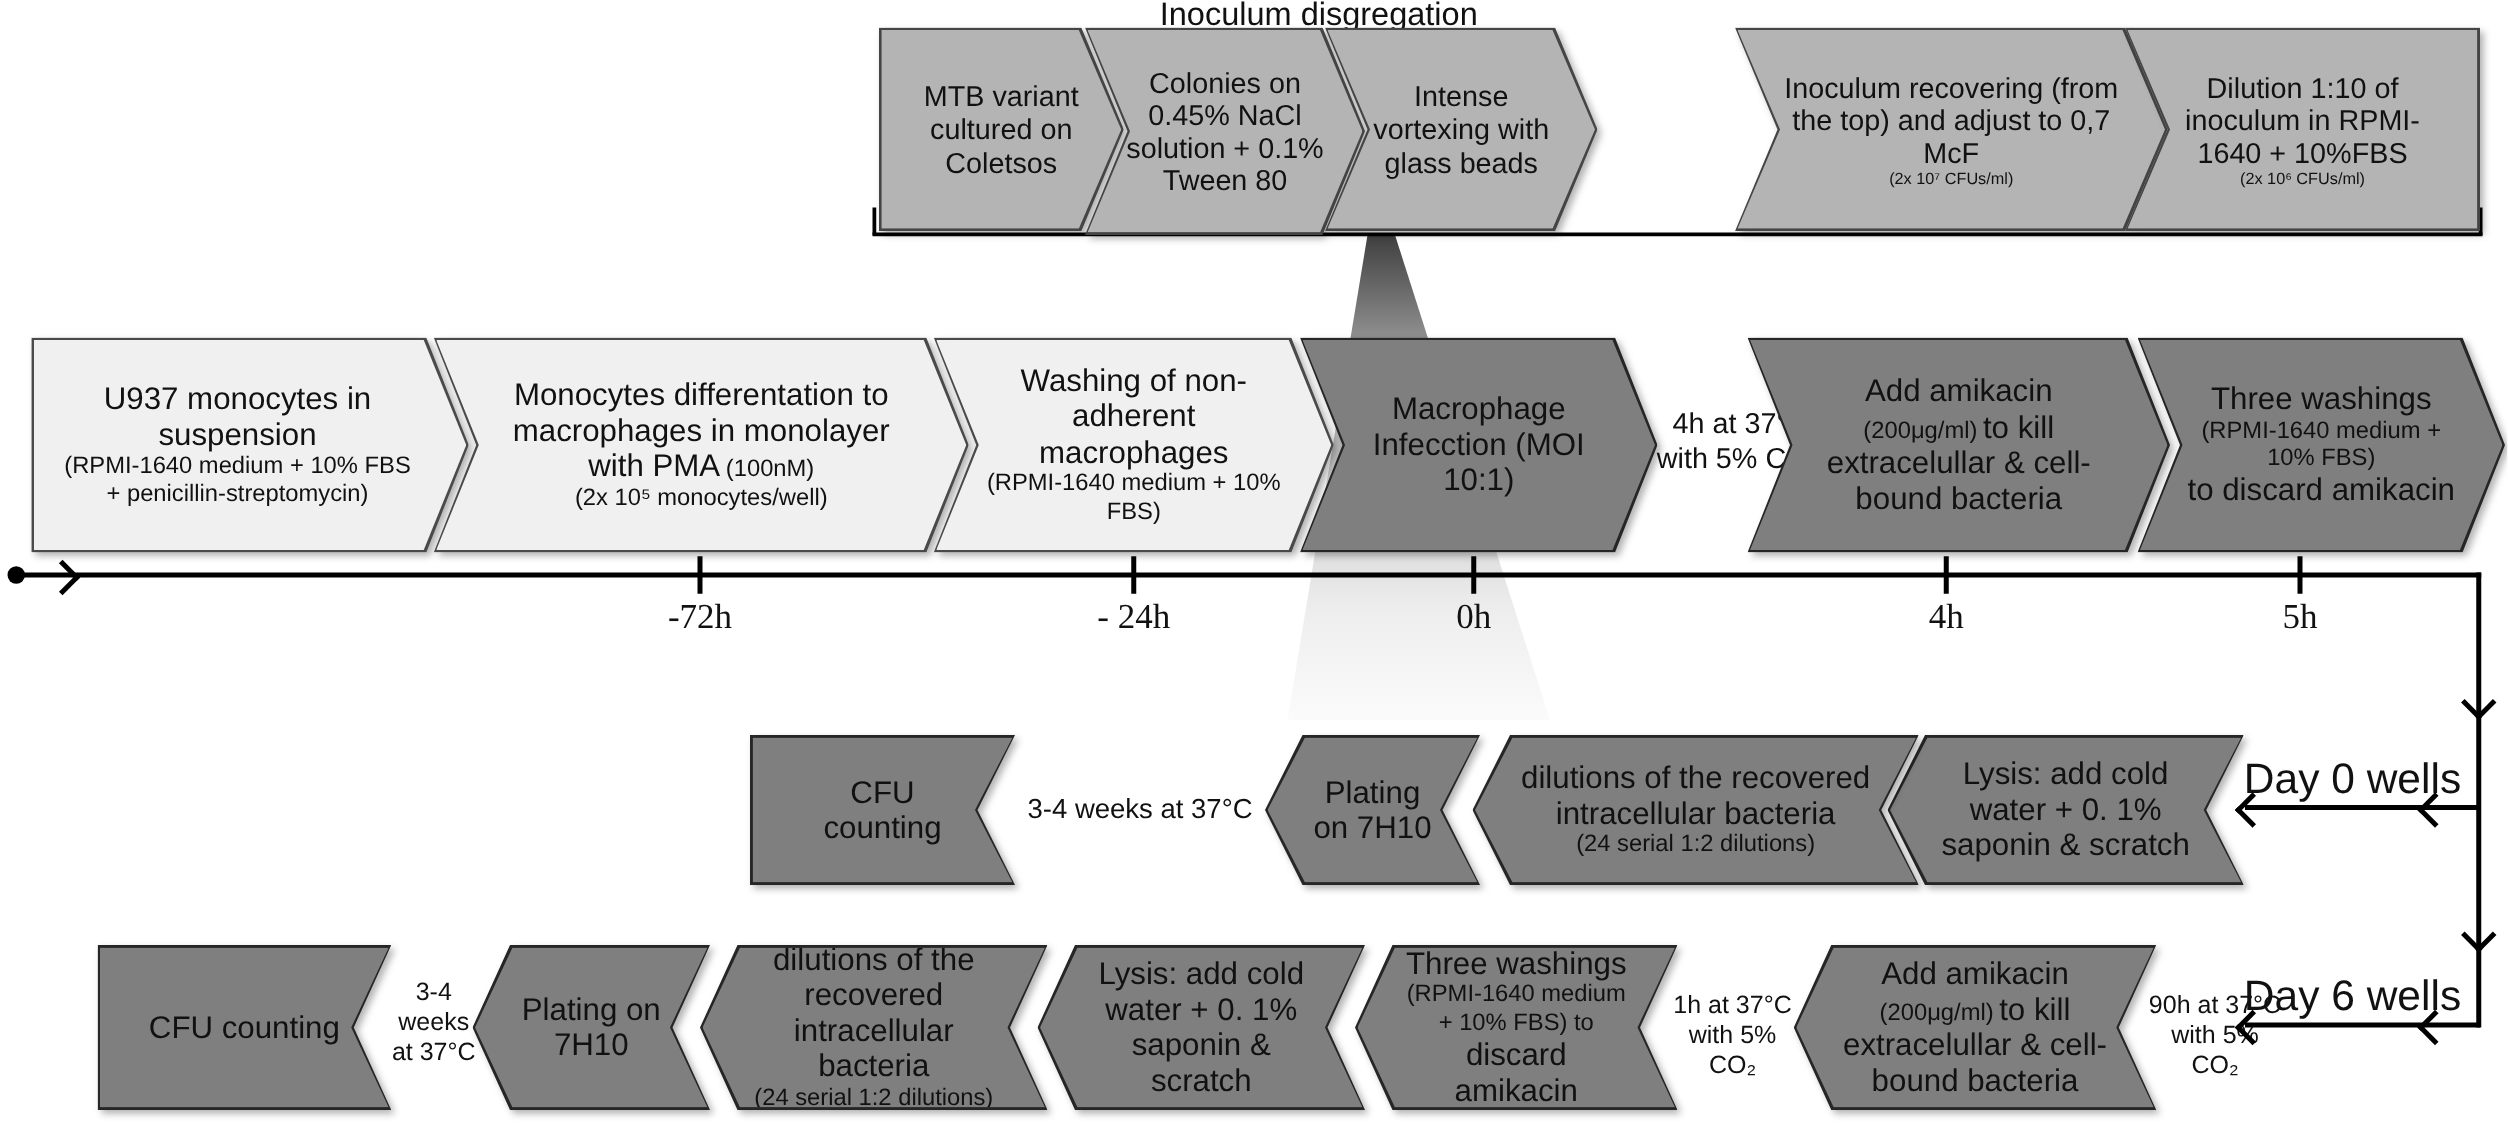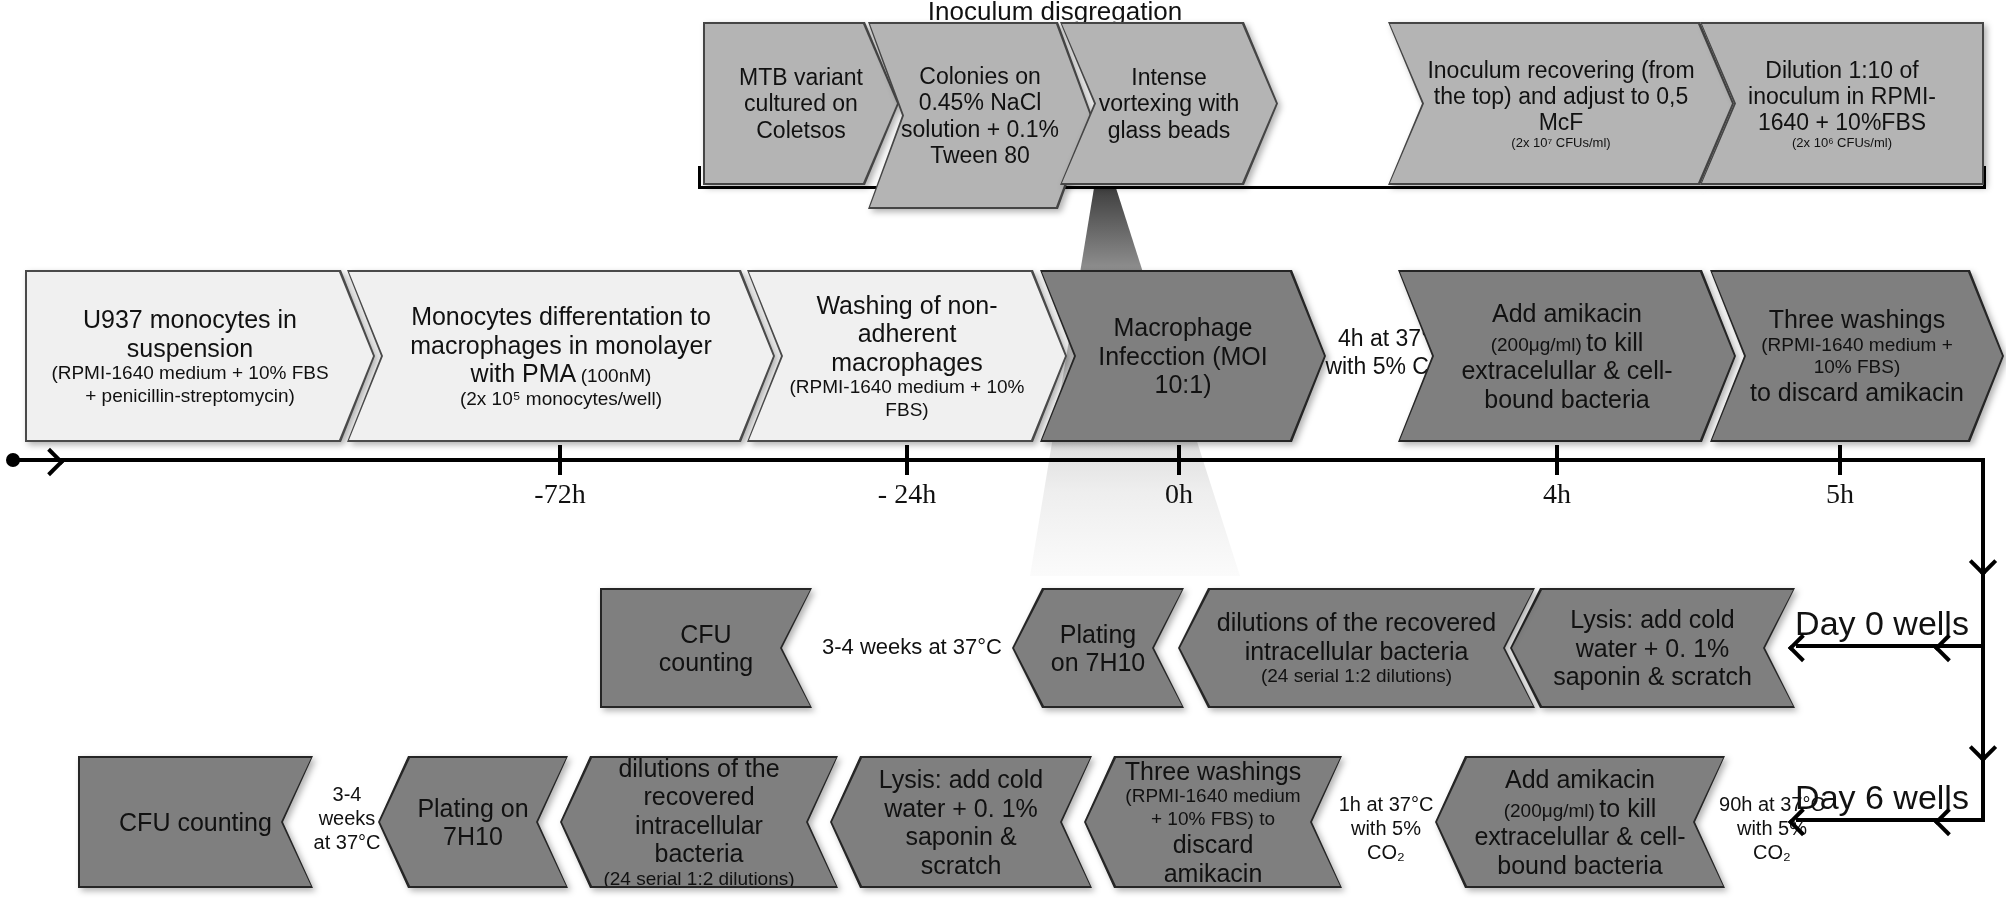--- a/index.html
+++ b/index.html
@@ -62,39 +62,39 @@
 
   <div class="diagram-title">Inoculum disgregation</div>
 
   <div class="shape row-top tone-top" style="left:703px;top:22px;width:196px;height:163px">
     <div class="border cp-start-r"></div>
     <div class="fill cp-start-r">
         <span class="t-big">MTB variant cultured on Coletsos</span>
       </div>
   </div>
 
-  <div class="shape row-top tone-top" style="left:868px;top:22px;width:224px;height:187px">
+  <div class="shape row-top tone-top" style="left:868px;top:22px;width:224px;height:166px">
     <div class="border cp-chev-r"></div>
     <div class="fill cp-chev-r" style="padding:4px 24px">
         <span class="t-big">Colonies on 0.45% NaCl solution + 0.1% Tween 80</span>
       </div>
   </div>
 
   <div class="shape row-top tone-top" style="left:1060px;top:22px;width:218px;height:163px">
     <div class="border cp-chev-r"></div>
     <div class="fill cp-chev-r">
         <span class="t-big">Intense vortexing with glass beads</span>
       </div>
   </div>
 
 
   <div class="shape row-top tone-top" style="left:1388px;top:22px;width:346px;height:163px">
     <div class="border cp-chev-r"></div>
     <div class="fill cp-chev-r">
-      <span class="t-big">Inoculum recovering (from the top) and adjust to 0,5 McF</span>
+      <span class="t-big">Inoculum recovering (from the top) and adjust to 0,7 McF</span>
       <span class="t-small">(2x 10⁷ CFUs/ml)</span>
     </div>
   </div>
 
   <div class="shape row-top tone-top" style="left:1700px;top:22px;width:284px;height:163px">
     <div class="border cp-end-r"></div>
     <div class="fill cp-end-r">
       <span class="t-big">Dilution 1:10 of inoculum in RPMI-1640 + 10%FBS</span>
       <span class="t-small">(2x 10⁶ CFUs/ml)</span>
     </div>

